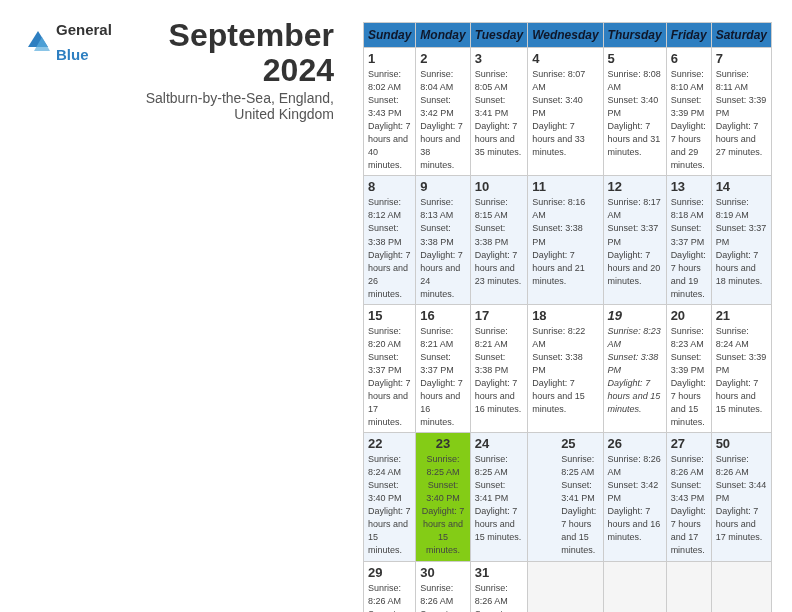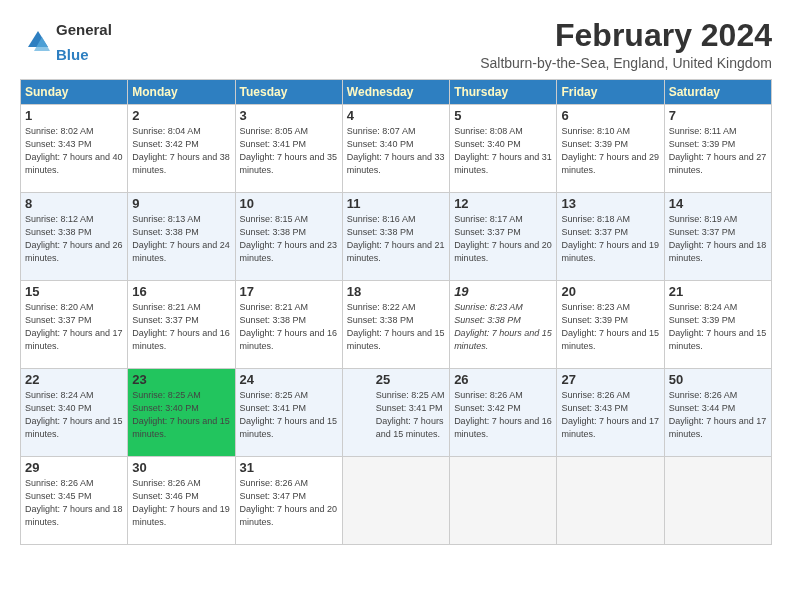--- a/index.html
+++ b/index.html
@@ -8,21 +8,21 @@
       background: #fff;
       width: 792px;
       height: 612px;
       overflow: hidden;
     }
     .page {
       width: 792px;
       height: 488px;
       padding: 18px 20px 10px 20px;
       display: flex;
-      flex-direction: column;
+      gap: 29px;
     }
     .header-row {
       display: flex;
       align-items: flex-start;
       justify-content: space-between;
       margin-bottom: 4px;
     }
     .logo {
       display: flex;
       align-items: center;
@@ -64,26 +64,27 @@
       margin-top: 2px;
     }
     .calendar {
       width: 100%;
       border-collapse: collapse;
       flex: 1;
       margin-top: 4px;
     }
     .calendar th {
       background: #2e7fc1;
-      color: #fef9c3;
+      color: #0f172a;
       font-size: 12px;
       font-weight: bold;
       padding: 5px 4px;
       text-align: left;
       border: 1px solid #ccc;
+      font-style: italic;
     }
     .calendar td {
       vertical-align: top;
       border: 1px solid #ccc;
       padding: 3px 4px;
       width: calc(100% / 7);
       background: #fff;
       font-size: 9.5px;
       color: #333;
       height: 88px;
@@ -119,21 +120,21 @@
       <svg class="logo-icon" viewBox="0 0 32 32">
         <polygon points="18,4 28,20 8,20" fill="#2e7fc1"></polygon>
         <polygon points="22,10 30,24 14,24" fill="#5aacdd" opacity="0.7"></polygon>
       </svg>
       <div class="logo-text">
         <span class="logo-general">General</span>
         <span class="logo-blue">Blue</span>
       </div>
     </div>
     <div class="title-block">
-      <div class="month-title">February 2024</div>
+      <div class="month-title">September 2024</div>
       <div class="subtitle">Saltburn-by-the-Sea, England, United Kingdom</div>
     </div>
   </div>
 
   <table class="calendar">
     <thead>
       <tr>
         <th>Sunday</th>
         <th>Monday</th>
         <th>Tuesday</th>
@@ -232,21 +233,21 @@
           <td style="background: rgb(255, 255, 255);">
             <span class="day-num">21</span>
             <div class="day-info">Sunrise: 8:24 AM<br>Sunset: 3:39 PM<br>Daylight: 7 hours and 15 minutes.</div>
           </td>
         </tr>
         <tr>
           <td style="background: rgb(238, 244, 251);">
             <span class="day-num">22</span>
             <div class="day-info">Sunrise: 8:24 AM<br>Sunset: 3:40 PM<br>Daylight: 7 hours and 15 minutes.</div>
           </td>
-          <td style="background: #22c55e;">
+          <td style="background: #84cc16; text-align: center;">
             <span class="day-num">23</span>
             <div class="day-info">Sunrise: 8:25 AM<br>Sunset: 3:40 PM<br>Daylight: 7 hours and 15 minutes.</div>
           </td>
           <td style="background: rgb(238, 244, 251);">
             <span class="day-num">24</span>
             <div class="day-info">Sunrise: 8:25 AM<br>Sunset: 3:41 PM<br>Daylight: 7 hours and 15 minutes.</div>
           </td>
           <td style="background: rgb(238, 244, 251); padding-left: 33px;">
             <span class="day-num">25</span>
             <div class="day-info">Sunrise: 8:25 AM<br>Sunset: 3:41 PM<br>Daylight: 7 hours and 15 minutes.</div>

